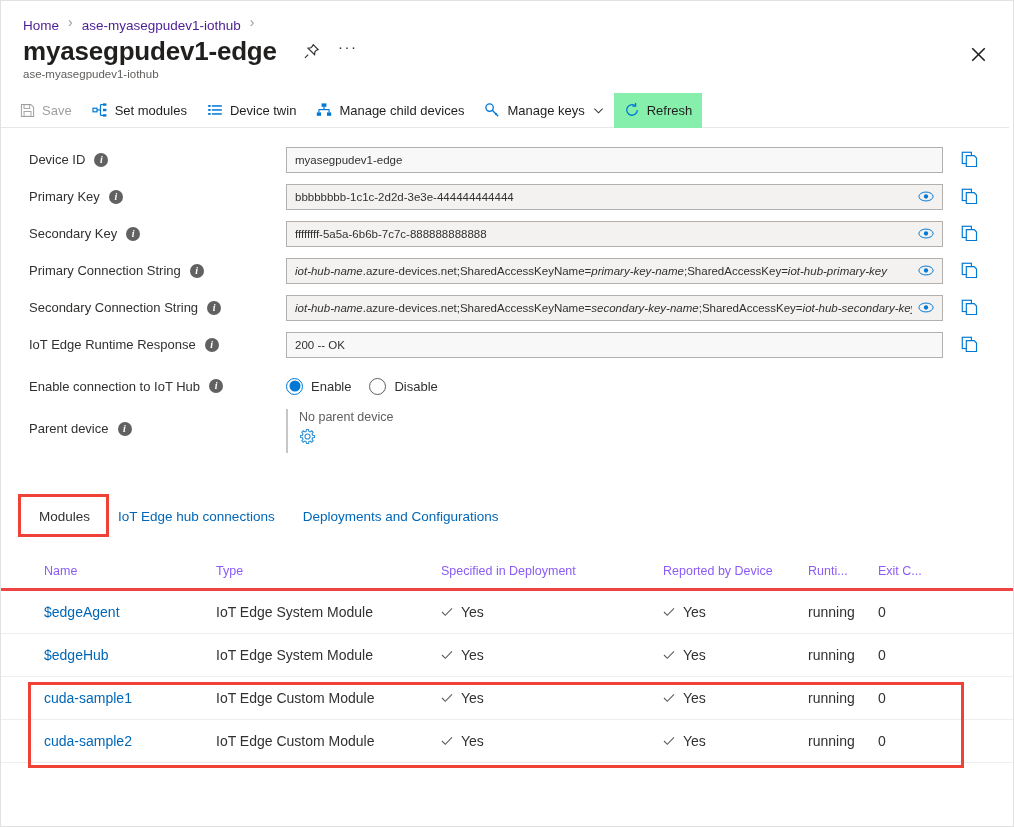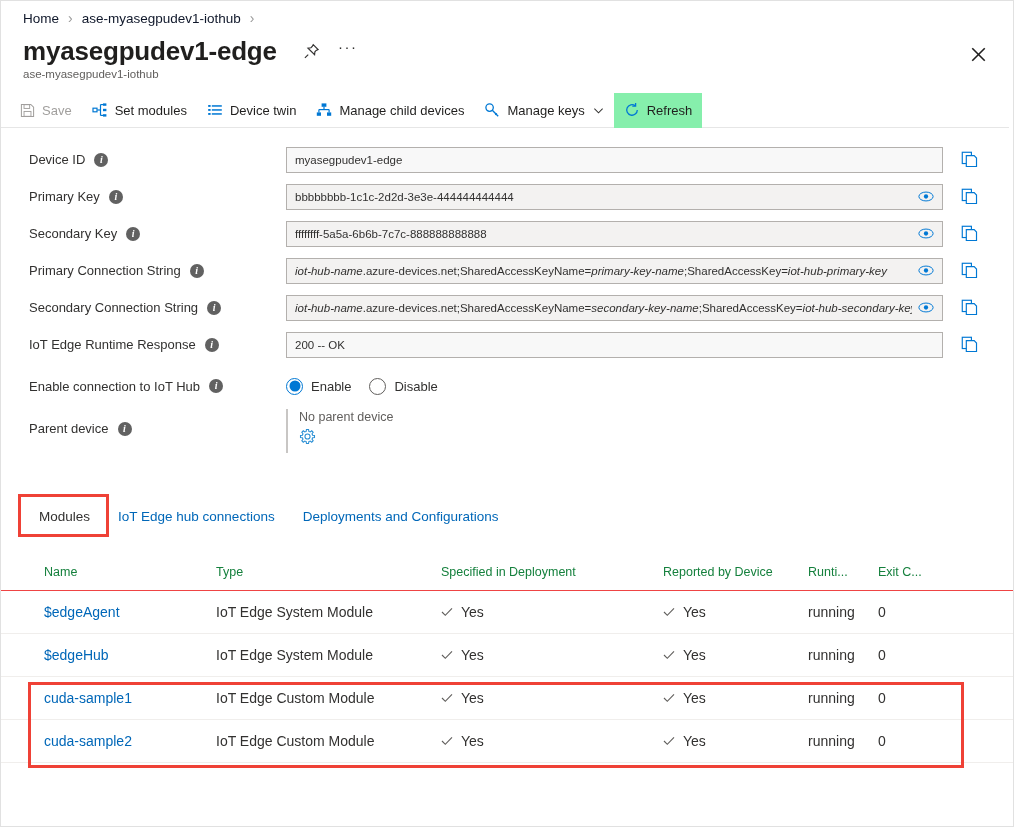--- a/index.html
+++ b/index.html
@@ -19,23 +19,24 @@
   }
 
   
   .breadcrumb {
     position: absolute;
     left: 22px; top: 9px;
     display: flex; align-items: center;
     font-size: 13.5px;
   }
   .bc-link {
-    color: #0f172a;
+    color: #4c1d95;
     cursor: pointer;
     white-space: nowrap;
+    margin-top: 8px;
   }
   .bc-sep {
     color: #9a9a9a;
     margin: 0 9px;
     font-size: 14px;
     font-weight: 300;
   }
 
   
   .title-row {
@@ -273,23 +274,23 @@
   
   .table {
     position: absolute;
     left: 0; top: 552px;
     width: 1012px;
   }
   .thead {
     display: flex;
     align-items: center;
     height: 38px;
-    border-bottom: 1px solid #ef4444;
+    border-bottom: 3px solid #ef4444;
     font-size: 12.5px;
-    color: #15803d;
+    color: #8b5cf6;
   }
   .trow {
     display: flex;
     align-items: center;
     height: 43px;
     border-bottom: 1px solid #f0eeec;
     font-size: 14px;
     color: #323130;
   }
   .c-name   { width: 215px; padding-left: 43px; }

